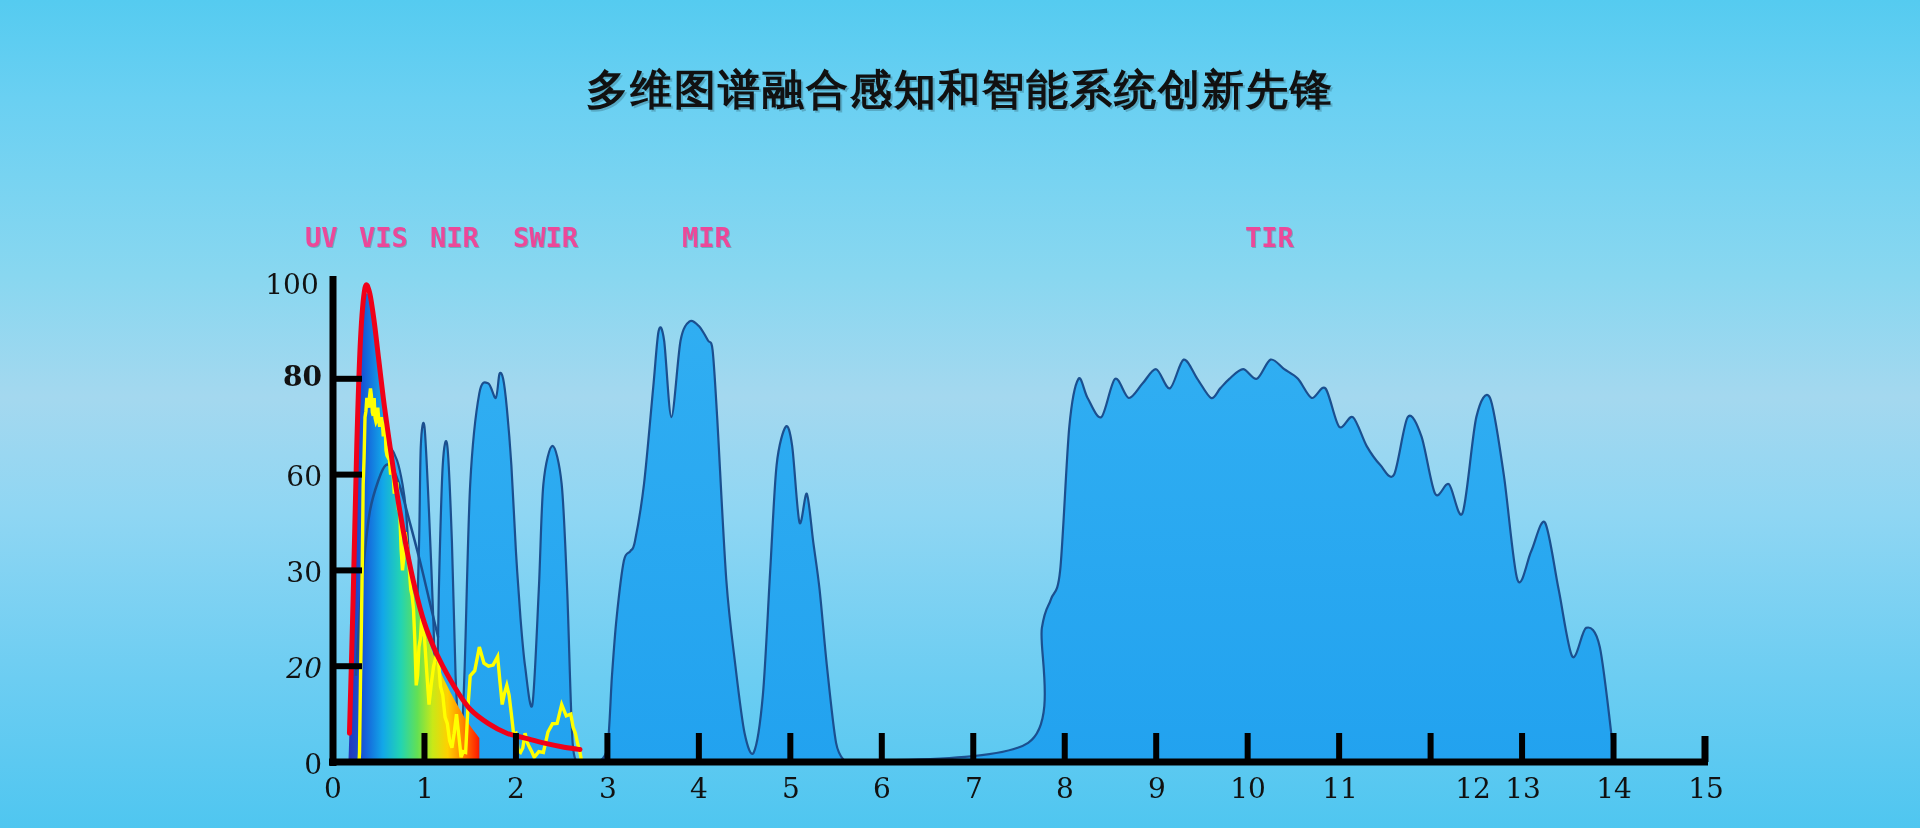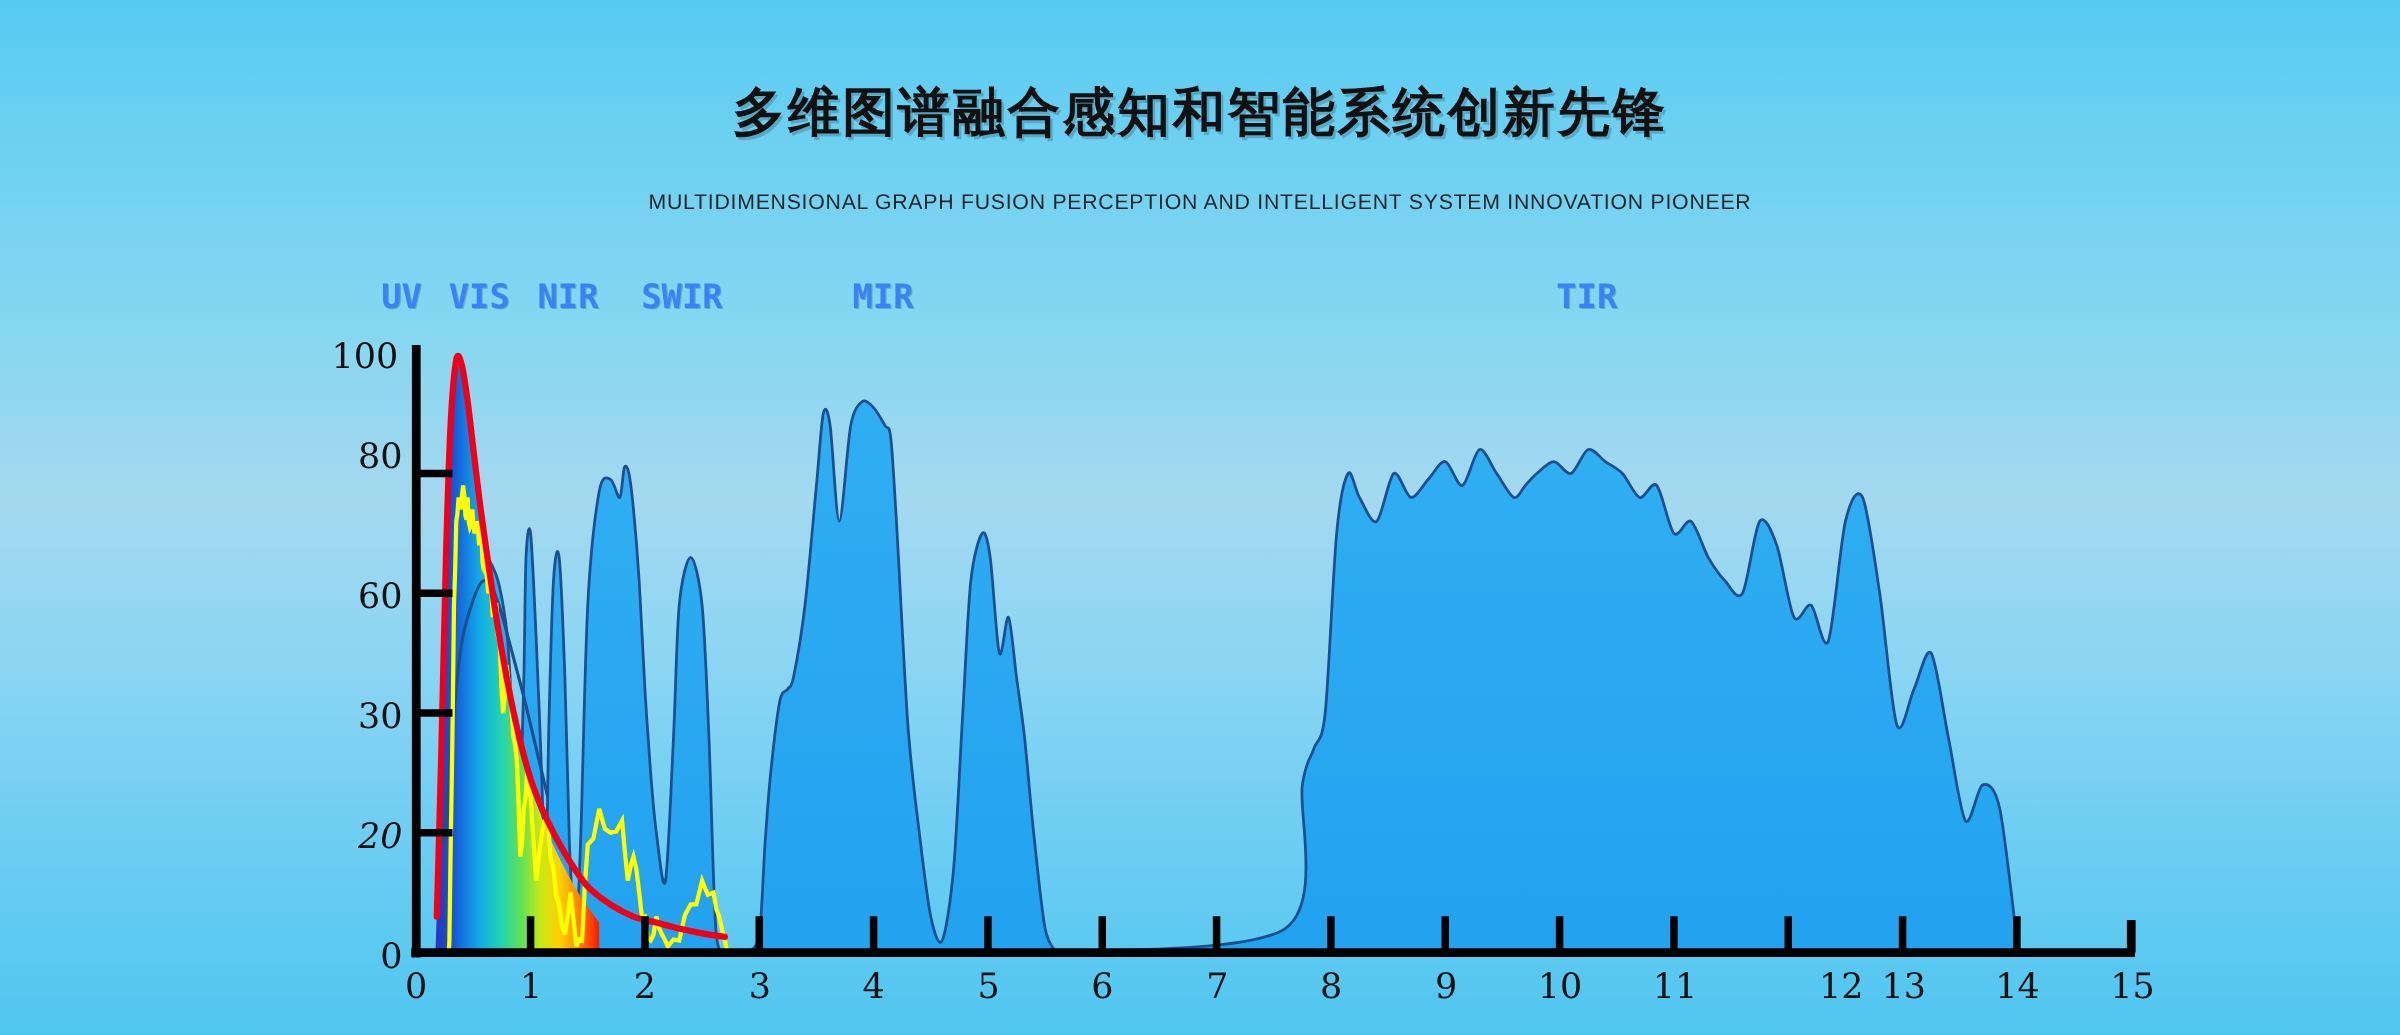--- a/index.html
+++ b/index.html
@@ -36,21 +36,21 @@
     color:#16242c;
     letter-spacing:.6px;
     font-family:"Liberation Sans",sans-serif;
   }
 
   .bandlabel{
     position:absolute;
     font-family:"DejaVu Sans Mono","Liberation Mono",monospace;
     font-weight:bold;
     font-size:27px;
-    color:#3b82f6;
+    color:#ec4899;
     top:222px;
     white-space:nowrap;
     text-shadow:1px 1px 0 rgba(0,0,0,.2);
   }
 
   .ylab{
     position:absolute;
     font-family:"DejaVu Serif","Liberation Serif",serif;
     font-size:28px;
     color:#111;
@@ -67,31 +67,30 @@
     top:772px;
   }
   svg{position:absolute;left:0;top:0;}
 </style>
 </head>
 <body>
 
 <div id="stage">
 
   <div class="title">多维图谱融合感知和智能系统创新先锋</div>
-  <div class="subtitle">MULTIDIMENSIONAL GRAPH FUSION PERCEPTION AND INTELLIGENT SYSTEM INNOVATION PIONEER</div>
 
   <div class="bandlabel" style="left:305px">UV</div>
   <div class="bandlabel" style="left:359px">VIS</div>
   <div class="bandlabel" style="left:430px">NIR</div>
   <div class="bandlabel" style="left:513px">SWIR</div>
   <div class="bandlabel" style="left:682px">MIR</div>
   <div class="bandlabel" style="left:1245px">TIR</div>
 
   <div class="ylab" style="left:262px; top:268px;text-align:center;">100</div>
-  <div class="ylab" style="left:262px; top:348px;">80</div>
+  <div class="ylab" style="left:262px; top:360px;font-weight:bold;">80</div>
   <div class="ylab" style="left:262px; top:460px;">60</div>
   <div class="ylab" style="left:262px; top:556px;">30</div>
   <div class="ylab" style="left:262px; top:652px;font-style:italic;">20</div>
   <div class="ylab" style="left:262px; top:748px;">0</div>
 
   <div class="xlab" style="left:308px">0</div>
   <div class="xlab" style="left:400px">1</div>
   <div class="xlab" style="left:491px">2</div>
   <div class="xlab" style="left:583px">3</div>
   <div class="xlab" style="left:674px">4</div>

